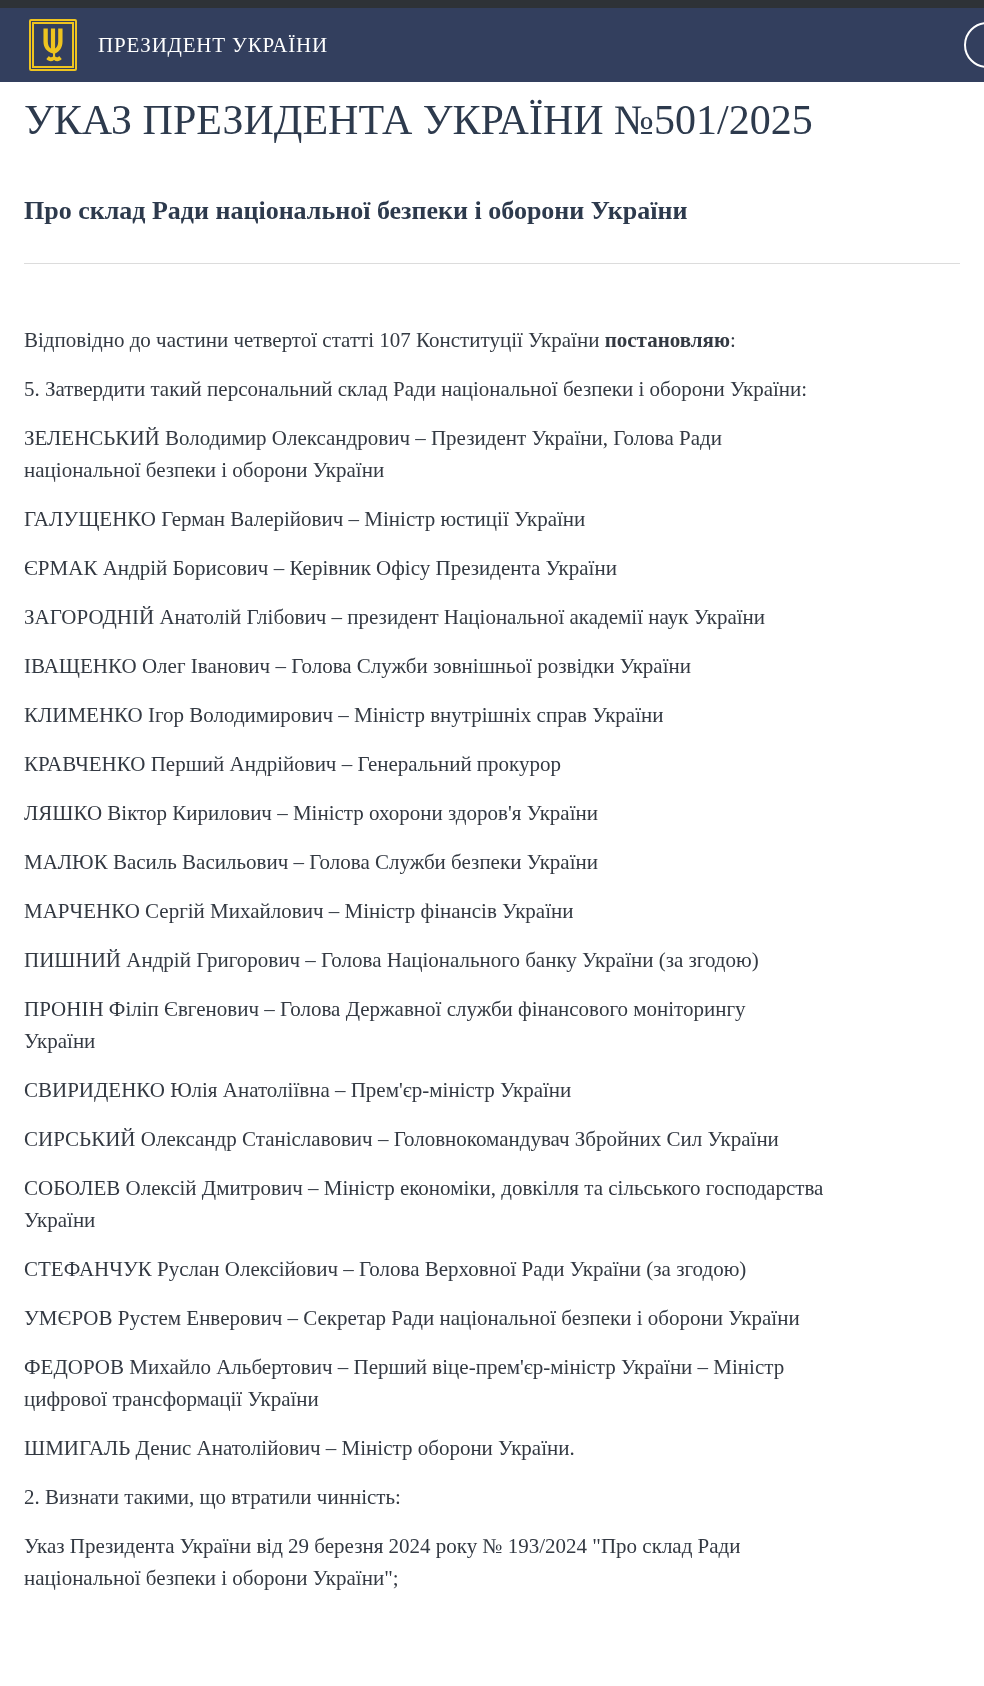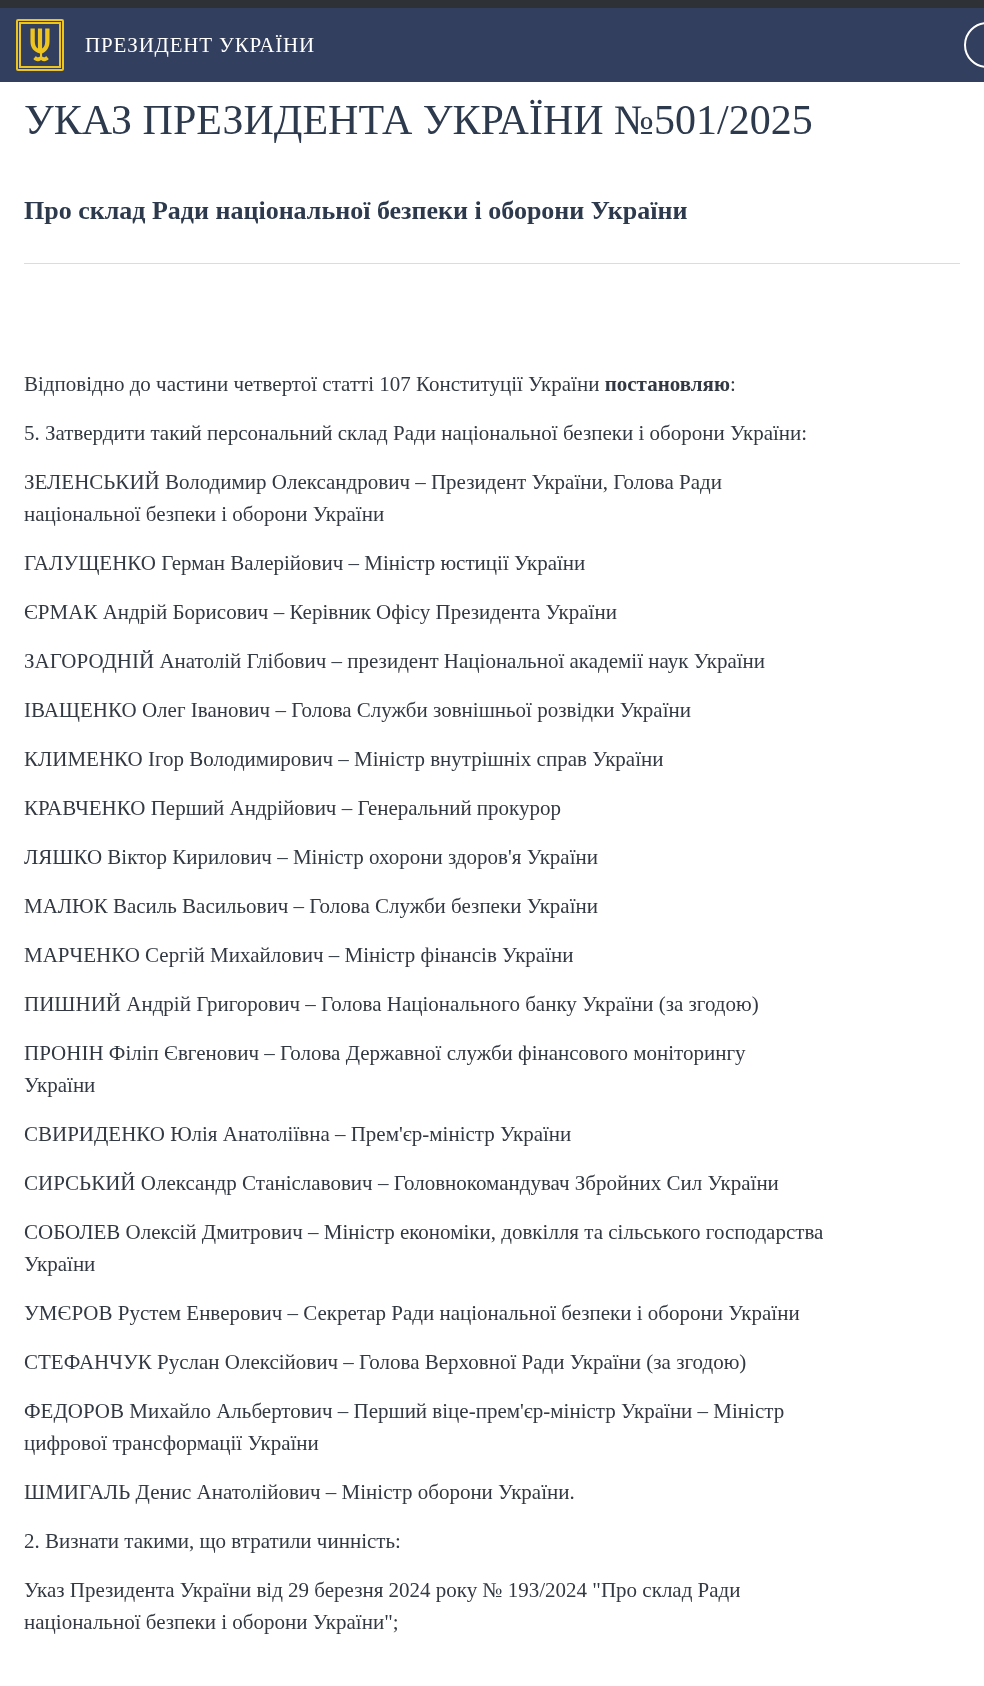--- a/index.html
+++ b/index.html
@@ -17,21 +17,21 @@
     height: 8px;
     background: #2e3237;
   }
   .site-header {
     position: relative;
     width: 100%;
     height: 74px;
     background: #333f5e;
     display: flex;
     align-items: center;
-    padding: 0 16px;
+    padding: 0 29px;
   }
   .logo-link {
     display: flex;
     align-items: center;
     gap: 21px;
     text-decoration: none;
     cursor: pointer;
   }
   .emblem-box {
     width: 48px;
@@ -88,21 +88,21 @@
     margin: 36px 0 0;
   }
   .para {
     font-size: 21px;
     line-height: 32px;
     margin: 0 0 17px;
     max-width: 936px;
     white-space: pre-line;
     color: #333942;
   }
-  .para.first { margin-top: 104px; }
+  .para.first { margin-top: 60px; }
   .para strong { font-weight: 700; }
 </style>
 </head>
 <body>
 
 <div class="top-strip"></div>
 
 <header class="site-header">
   <a class="logo-link">
     <span class="emblem-box">
@@ -136,22 +136,22 @@
       <p class="para">ЛЯШКО Віктор Кирилович – Міністр охорони здоров'я України</p>
       <p class="para">МАЛЮК Василь Васильович – Голова Служби безпеки України</p>
       <p class="para">МАРЧЕНКО Сергій Михайлович – Міністр фінансів України</p>
       <p class="para">ПИШНИЙ Андрій Григорович – Голова Національного банку України (за згодою)</p>
       <p class="para">ПРОНІН Філіп Євгенович –  Голова Державної служби фінансового моніторингу
 України</p>
       <p class="para">СВИРИДЕНКО Юлія Анатоліївна – Прем'єр-міністр України</p>
       <p class="para">СИРСЬКИЙ Олександр Станіславович – Головнокомандувач Збройних Сил України</p>
       <p class="para">СОБОЛЕВ Олексій Дмитрович – Міністр економіки, довкілля та сільського господарства
 України</p>
+      <p class="para">СТЕФАНЧУК Руслан Олексійович – Голова Верховної Ради України (за згодою)</p>
       <p class="para">УМЄРОВ Рустем Енверович – Секретар Ради національної безпеки і оборони України</p>
-      <p class="para">СТЕФАНЧУК Руслан Олексійович – Голова Верховної Ради України (за згодою)</p>
       <p class="para">ФЕДОРОВ Михайло Альбертович – Перший віце-прем'єр-міністр України – Міністр
 цифрової трансформації України</p>
       <p class="para">ШМИГАЛЬ Денис Анатолійович – Міністр оборони України.</p>
     </div>
 
   <p class="para">2. Визнати такими, що втратили чинність:</p>
 
   <p class="para">Указ Президента України від 29 березня 2024 року № 193/2024 "Про склад Ради
 національної безпеки і оборони України";</p>
 </main>

